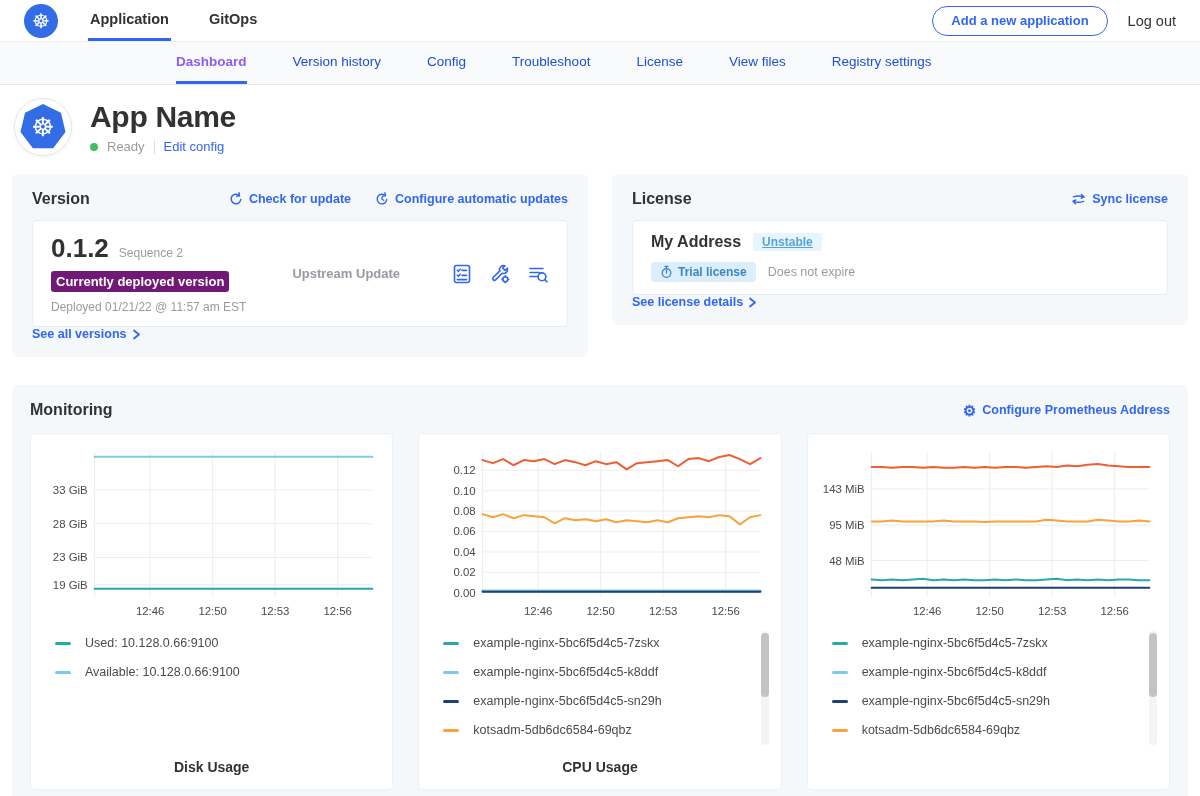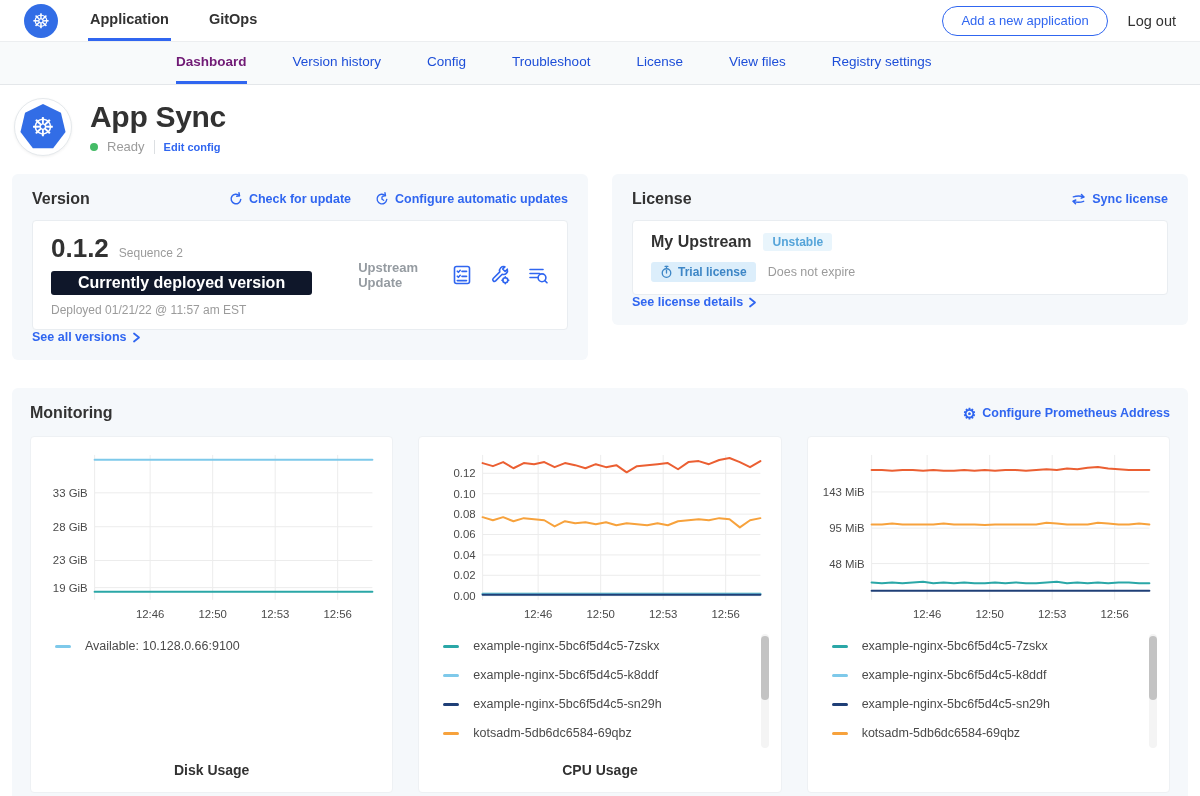--- a/index.html
+++ b/index.html
@@ -10,63 +10,63 @@
   }
   :root { --accent:#3066f0; }
 
   
   .topnav { display:flex; align-items:center; height:42px; padding:0 24px 0 24px; border-bottom:1px solid #eceef0; background:#fff; }
   .brand { width:34px; height:34px; border-radius:50%; background:#326de6; color:#fff; display:flex; align-items:center; justify-content:center; font-size:20px; flex:0 0 auto; }
   .topnav-tabs { display:flex; height:100%; margin-left:30px; gap:36px; }
   .topnav-tab { display:flex; align-items:center; height:100%; font-size:14.5px; font-weight:700; color:#323232; border-bottom:3px solid transparent; padding:0 2px; cursor:pointer; }
   .topnav-tab.active { border-color:var(--accent); }
   .topnav-right { margin-left:auto; display:flex; align-items:center; gap:20px; }
-  .add-btn { border:1px solid var(--accent); color:var(--accent); background:#fff; border-radius:16px; height:30px; padding:0 18px; font-size:13px; font-weight:400; font-family:inherit; cursor:pointer; }
+  .add-btn { border:1px solid var(--accent); color:var(--accent); background:#fff; border-radius:16px; height:30px; padding:0 18px; font-size:13px; font-weight:700; font-family:inherit; cursor:pointer; }
   .logout { font-size:14.5px; color:#323232; cursor:pointer; }
 
   
   .subnav { display:flex; height:43px; background:#f8fafb; border-bottom:1px solid #e4e7ea; padding-left:176px; gap:46px; }
   .subnav-tab { display:flex; align-items:center; height:100%; font-size:13.5px; color:#1d4ed8; border-bottom:3px solid transparent; cursor:pointer; }
-  .subnav-tab.active { color:#701a75; font-weight:700; border-color:var(--accent); }
+  .subnav-tab.active { color:#8b5cf6; font-weight:700; border-color:var(--accent); }
 
   
   .hero { display:flex; align-items:center; padding:13px 24px 12px 14px; gap:18px; }
   .hero-icon { width:58px; height:58px; border-radius:50%; border:1px solid #e5e9ec; display:flex; align-items:center; justify-content:center; background:#fff; box-shadow:0 1px 3px rgba(0,0,0,.06); }
   .hero-icon-inner { width:46px; height:46px; background:#326de6; display:flex; align-items:center; justify-content:center; color:#fff; font-size:26px;
       clip-path: polygon(50% 0%, 89% 19%, 99% 61%, 72% 96%, 28% 96%, 1% 61%, 11% 19%); }
   .hero-title { font-size:30px; margin:0; font-weight:800; letter-spacing:-.3px; line-height:1.1; }
   .status-row { display:flex; align-items:center; gap:9px; margin-top:6px; font-size:13px; color:#9b9b9b; }
   .dot { width:8px; height:8px; border-radius:50%; background:#44bb66; }
   .vsep { width:1px; height:14px; background:#dcdfe2; }
-  .link { color:var(--accent); font-weight:700; font-size:11px; cursor:pointer; text-decoration:none; }
+  .link { color:var(--accent); font-weight:400; font-size:13px; cursor:pointer; text-decoration:none; }
 
   
   .cards-row { display:flex; gap:24px; margin:6px 12px 0; align-items:flex-start;justify-content:space-between; }
   .panel { background:#f5f8fb; border-radius:6px; padding:16px 20px 16px; flex:1; }
   .panel-head { display:flex; align-items:center; }
   .panel-title { font-size:16px; font-weight:800; }
   .panel-links { margin-left:auto; display:flex; gap:24px; align-items:center; }
   .plink { display:flex; align-items:center; gap:6px; color:var(--accent); font-weight:700; font-size:12.5px; cursor:pointer; }
   .inner-card { background:#fff; border:1px solid #e9edf1; border-radius:4px; margin-top:12px; padding:12px 18px; display:flex; align-items:center; }
   .see-link { display:flex; align-items:center; gap:5px; color:var(--accent); font-weight:700; font-size:12.5px; cursor:pointer; }
 
   
   .v-num-row { display:flex; align-items:baseline; gap:10px; }
   .v-num { font-size:26px; font-weight:800; }
   .v-seq { font-size:12px; color:#9b9b9b; }
-  .deploy-badge { display:inline-block; background:#0f172a; color:#fff; font-size:16px; font-weight:700; padding:3px 27px; border-radius:3px; margin-top:7px; }
+  .deploy-badge { display:inline-block; background:#701a75; color:#fff; font-size:13px; font-weight:700; padding:3px 5px; border-radius:3px; margin-top:7px; }
   .v-deployed { font-size:12px; color:#9b9b9b; margin-top:8px; }
   .v-upstream { font-size:13px; font-weight:700; color:#959ba1; margin-left:46px; flex:1; }
   .v-icons { display:flex; gap:16px; color:var(--accent); }
   .v-icons .vicon { cursor:pointer; display:flex; }
 
   
   .l-row1 { display:flex; align-items:center; gap:12px; }
   .l-name { font-size:16px; font-weight:800; }
-  .badge-unstable { background:#e9f5fc; color:#55a4d9; font-size:12px; font-weight:600; padding:2px 9px; border-radius:3px; }
+  .badge-unstable { background:#e9f5fc; color:#55a4d9; font-size:12px; font-weight:600; padding:2px 9px; border-radius:3px;text-decoration:underline; }
   .l-row2 { display:flex; align-items:center; gap:12px; margin-top:11px; }
   .badge-trial { background:#dceefb; color:#3d86c6; font-size:12px; font-weight:700; padding:3px 9px; border-radius:3px; display:flex; gap:5px; align-items:center; }
   .l-expire { font-size:12.5px; color:#9b9b9b; }
 
   
   .monitoring { margin:28px 12px 14px; background:#f5f8fb; border-radius:6px; padding:16px 18px 18px; }
   .charts-row { display:flex; gap:25px; margin-top:14px; }
   .chart-card { flex:1; background:#fff; border:1px solid #eef1f4; border-radius:4px; padding:12px 12px 14px; display:flex; flex-direction:column; min-height:340px; }
   .chart-plot svg { width:100%; display:block; }
   .legend { position:relative; height:120px; margin-top:8px; padding-left:12px; }
@@ -101,21 +101,21 @@
     <div class="subnav-tab">License</div>
     <div class="subnav-tab">View files</div>
     <div class="subnav-tab">Registry settings</div>
   </div>
 
 <div class="hero">
   <div class="hero-icon">
     <div class="hero-icon-inner">☸</div>
   </div>
   <div class="hero-text">
-    <h1 class="hero-title">App Sync</h1>
+    <h1 class="hero-title">App Name</h1>
     <div class="status-row">
       <span class="dot"></span>
       <span>Ready</span>
       <span class="vsep"></span>
       <span class="link">Edit config</span>
     </div>
   </div>
 </div>
 
 <div class="cards-row">
@@ -204,21 +204,21 @@
               <path d="M13.5 10 Q 8 12 2.5 10"></path>
               <polyline points="4.8,12.6 2.2,9.9 5.1,8.6"></polyline>
             </svg>
           <span>Sync license</span>
         </span>
       </div>
     </div>
 
     <div class="inner-card" style="display:block;">
       <div class="l-row1">
-        <span class="l-name">My Upstream</span>
+        <span class="l-name">My Address</span>
         <span class="badge-unstable">Unstable</span>
       </div>
       <div class="l-row2">
         <span class="badge-trial">
           <svg width="13" height="14" viewBox="0 0 14 15" fill="none" stroke="currentColor" stroke-width="1.4" stroke-linecap="round">
               <circle cx="7" cy="8.6" r="4.6"></circle>
               <line x1="7" y1="8.6" x2="7" y2="5.9"></line>
               <line x1="5.5" y1="1.5" x2="8.5" y2="1.5"></line>
               <line x1="7" y1="1.5" x2="7" y2="3.2"></line>
             </svg>
@@ -268,20 +268,24 @@
             <line x1="234" y1="6" x2="234" y2="152" stroke="#ececec" stroke-width="1"></line>
             <text x="234" y="170" text-anchor="middle" font-size="11.5" fill="#4a4a4a">12:53</text>
             <line x1="297" y1="6" x2="297" y2="152" stroke="#ececec" stroke-width="1"></line>
             <text x="297" y="170" text-anchor="middle" font-size="11.5" fill="#4a4a4a">12:56</text>
             <polyline points="52.0,10.8 92.0,10.8 132.0,10.8 172.0,10.8 212.0,10.8 252.0,10.8 292.0,10.8 332.0,10.8" fill="none" stroke="#7ec9ea" stroke-width="2" stroke-linejoin="round" stroke-linecap="round"></polyline>
             <polyline points="52.0,143.8 92.0,143.8 132.0,143.8 172.0,143.8 212.0,143.8 252.0,143.8 292.0,143.8 332.0,143.8" fill="none" stroke="#2aa7a7" stroke-width="2" stroke-linejoin="round" stroke-linecap="round"></polyline>
           </svg>
         </div>
       <div class="legend">
         <div class="legend-list">
+            <div class="legend-item">
+              <span class="swatch" style="background: rgb(42, 167, 167);"></span>
+              <span>Used: 10.128.0.66:9100</span>
+            </div>
             <div class="legend-item">
               <span class="swatch" style="background: rgb(126, 201, 234);"></span>
               <span>Available: 10.128.0.66:9100</span>
             </div>
           </div>
 
       </div>
       <div class="chart-title">Disk Usage</div>
     </div>
     <div class="chart-card">

